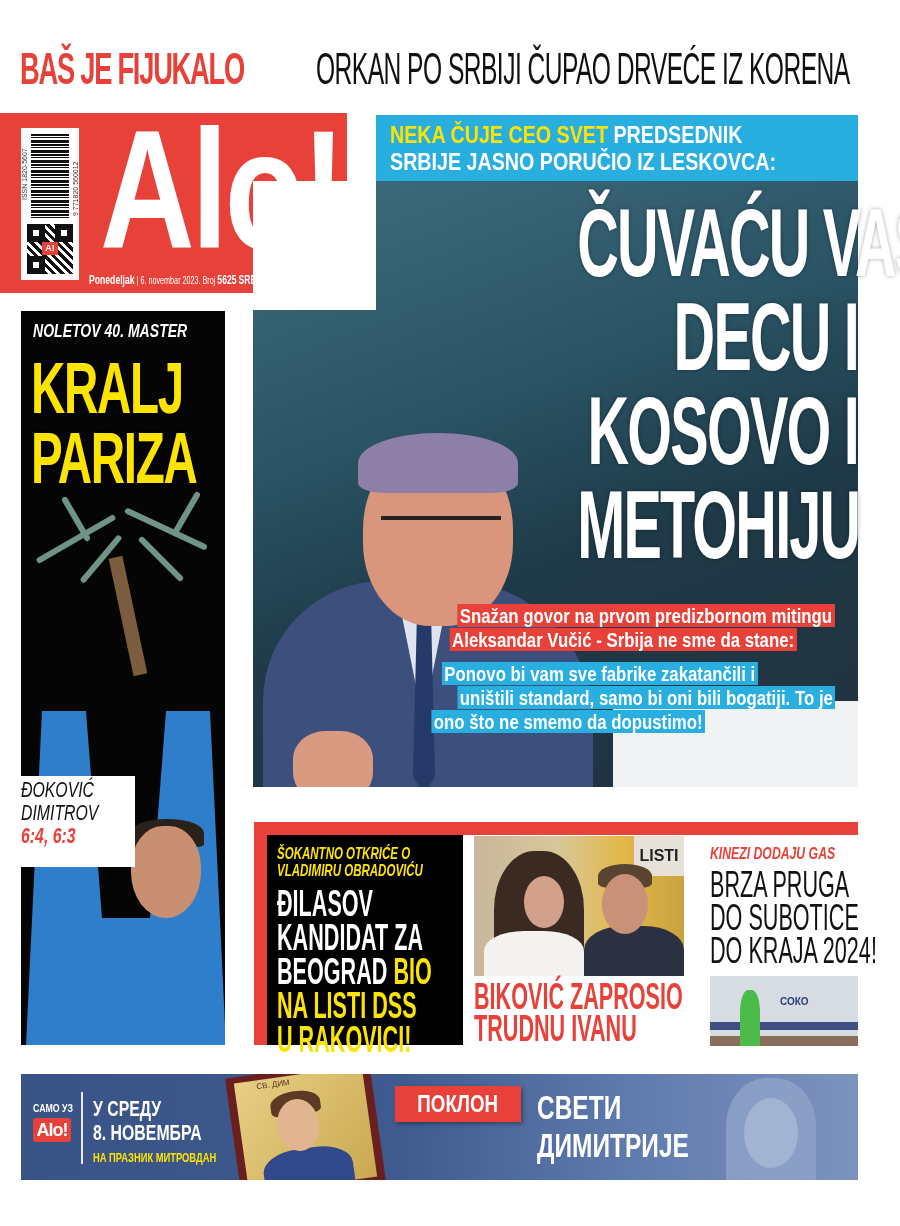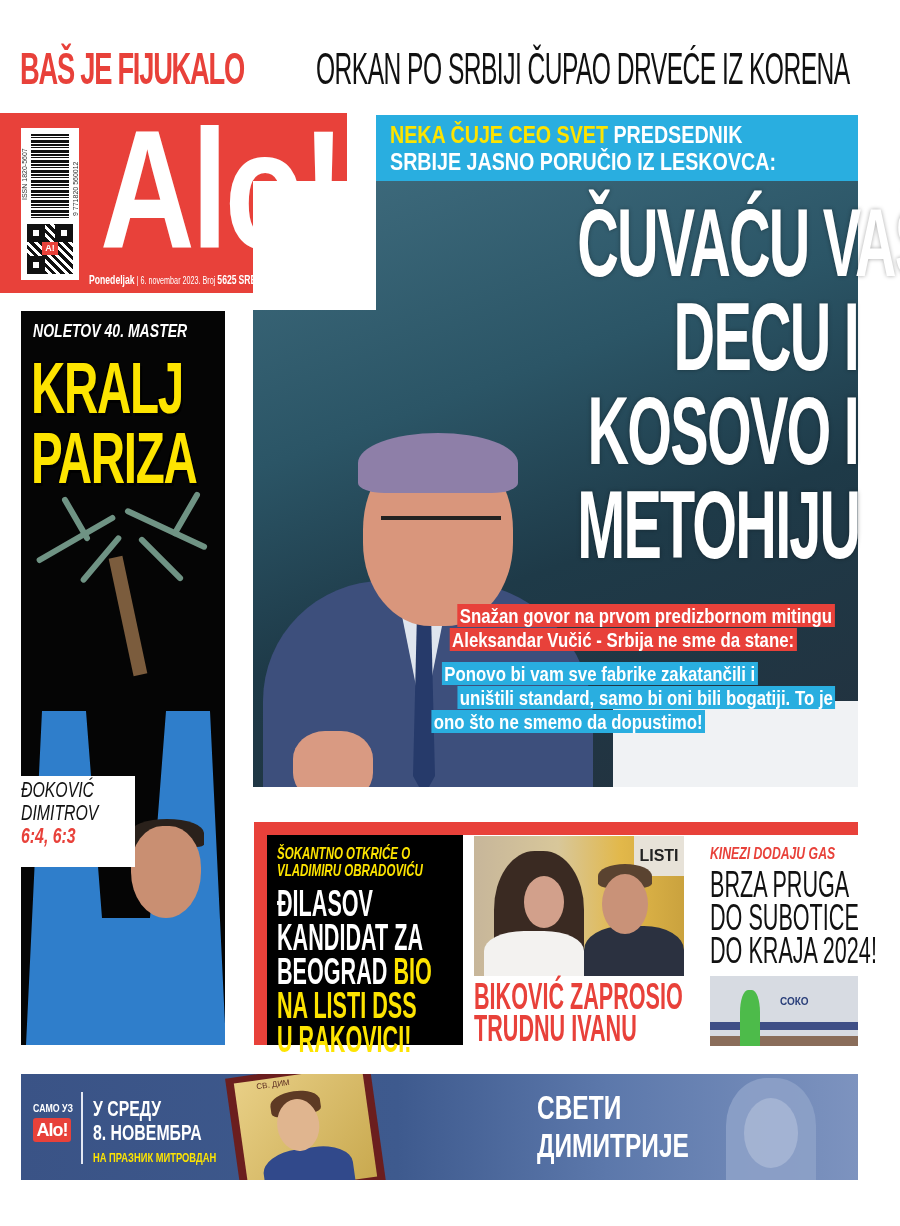--- a/index.html
+++ b/index.html
@@ -269,18 +269,19 @@
   <div class="date1">У СРЕДУ</div>
   <div class="date2">8. НОВЕМБРА</div>
   <div class="holiday">НА ПРАЗНИК МИТРОВДАН</div>
   <div class="icon-card">
     <div class="gold"></div>
     <div class="label">СВ. ДИМ</div>
     <div class="saint-robe"></div>
     <div class="saint-hair"></div>
     <div class="saint-face"></div>
   </div>
+  <div class="gift"><span>ПОКЛОН</span></div>
   <div class="saint1">СВЕТИ</div>
   <div class="saint2">ДИМИТРИЈЕ</div>
   <div class="saint-big">
       <div class="f"></div>
     </div>
 </div>
 
 </body></html>

